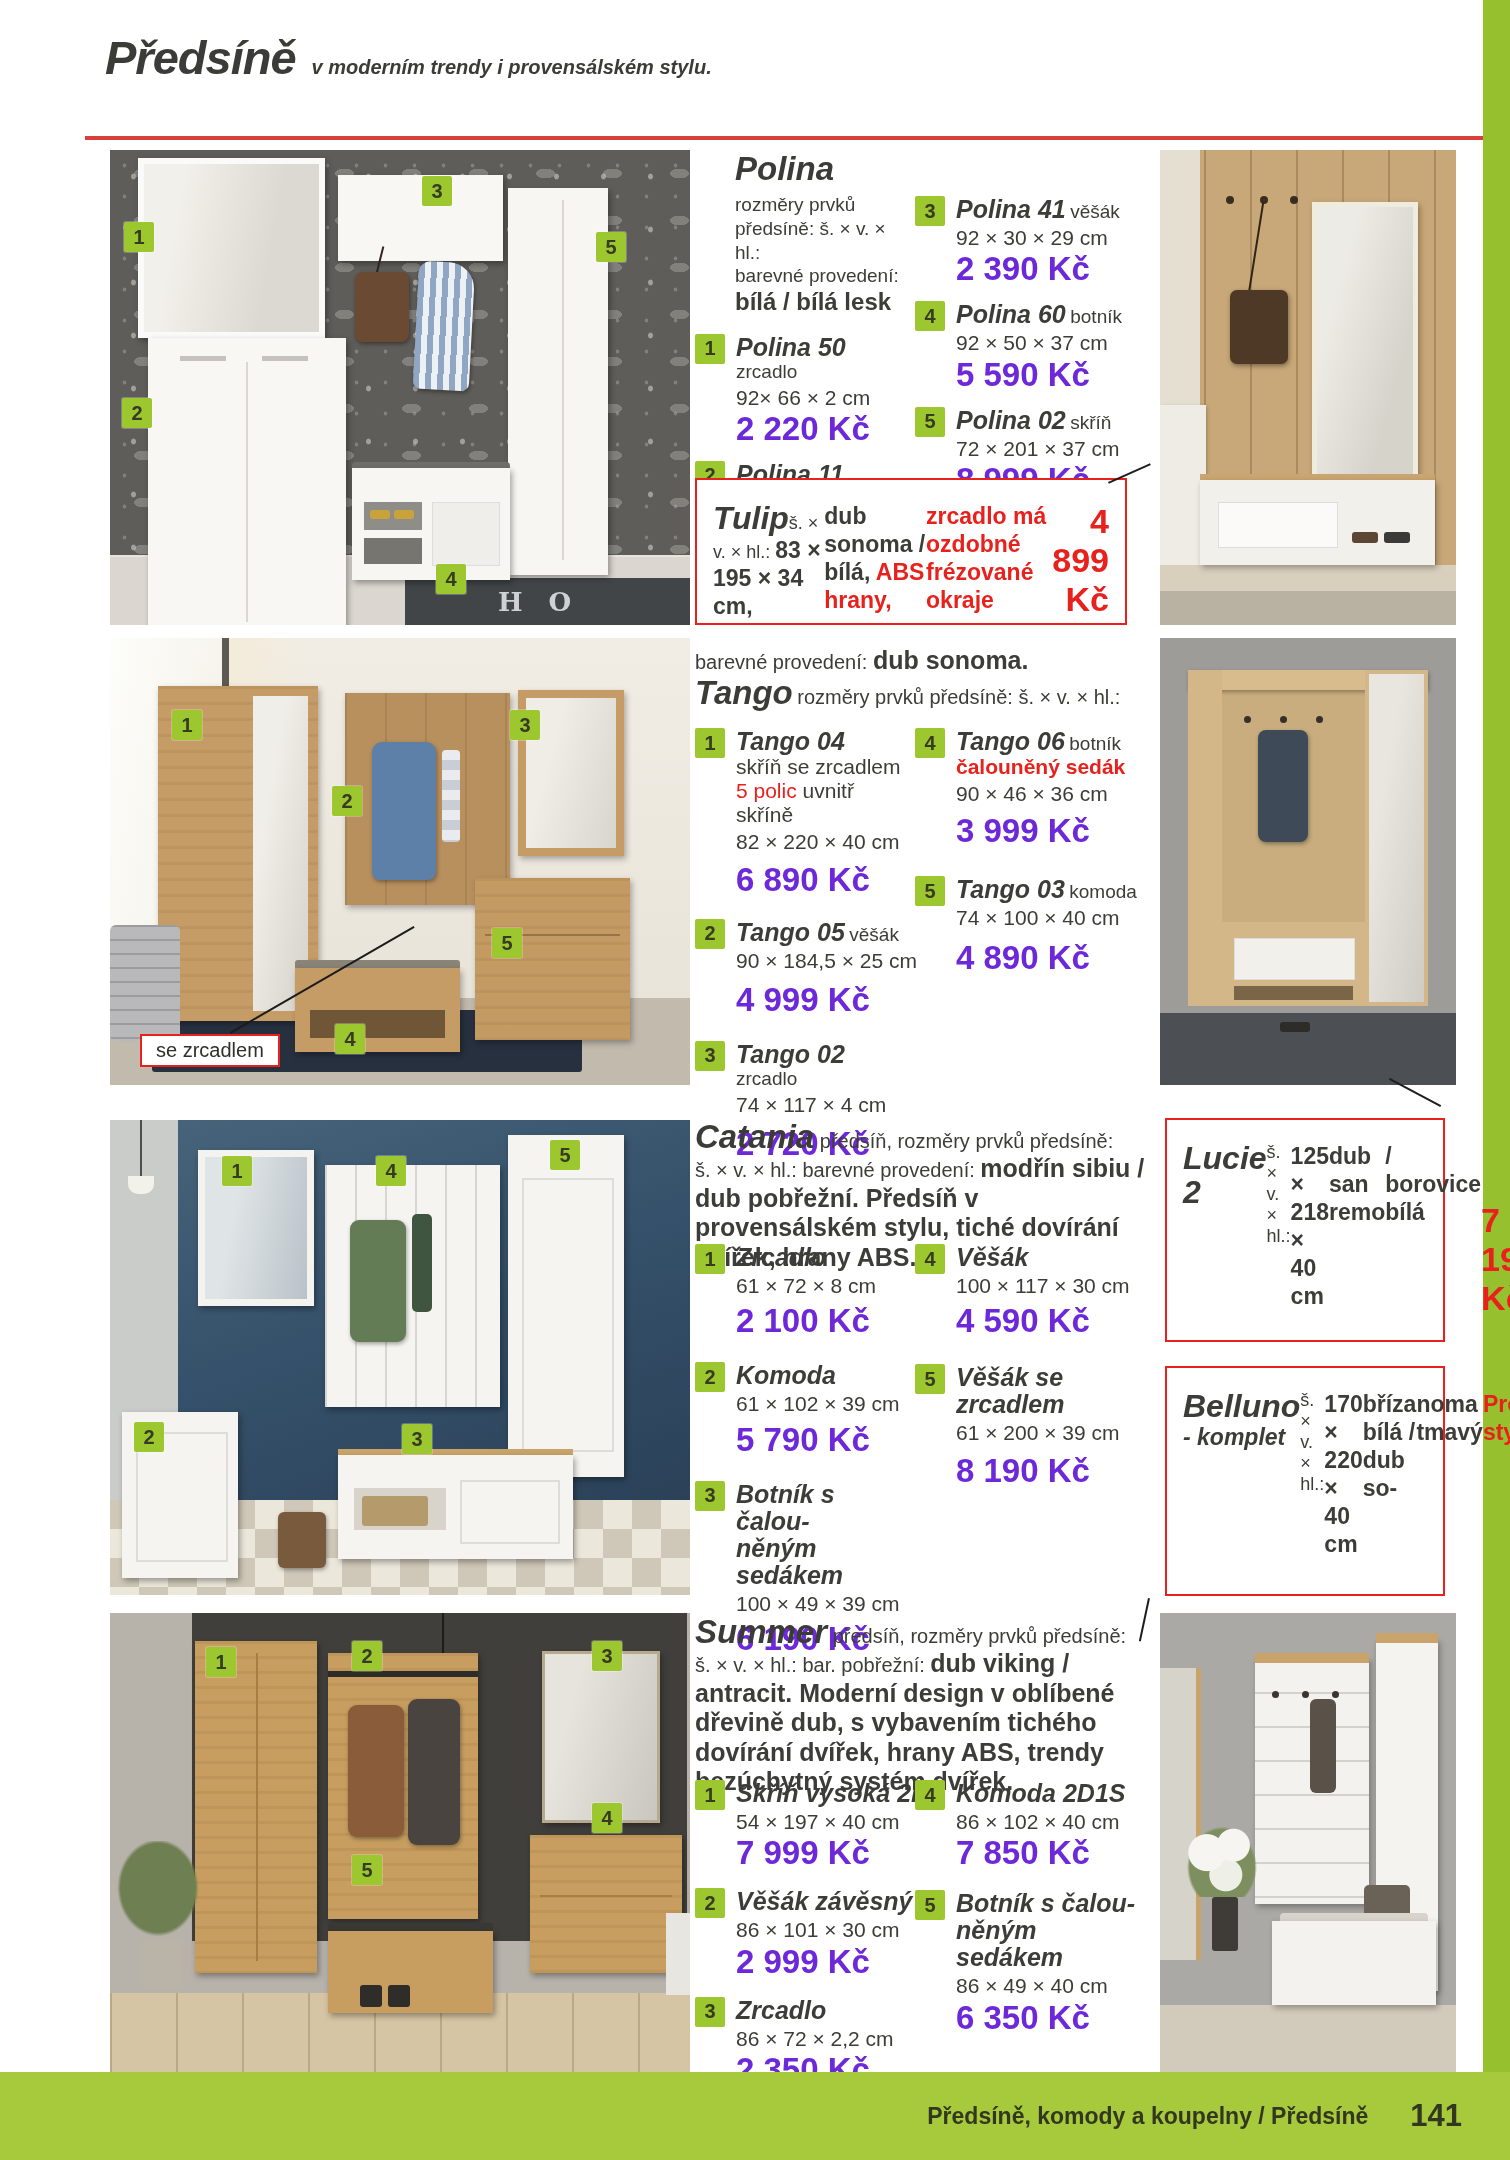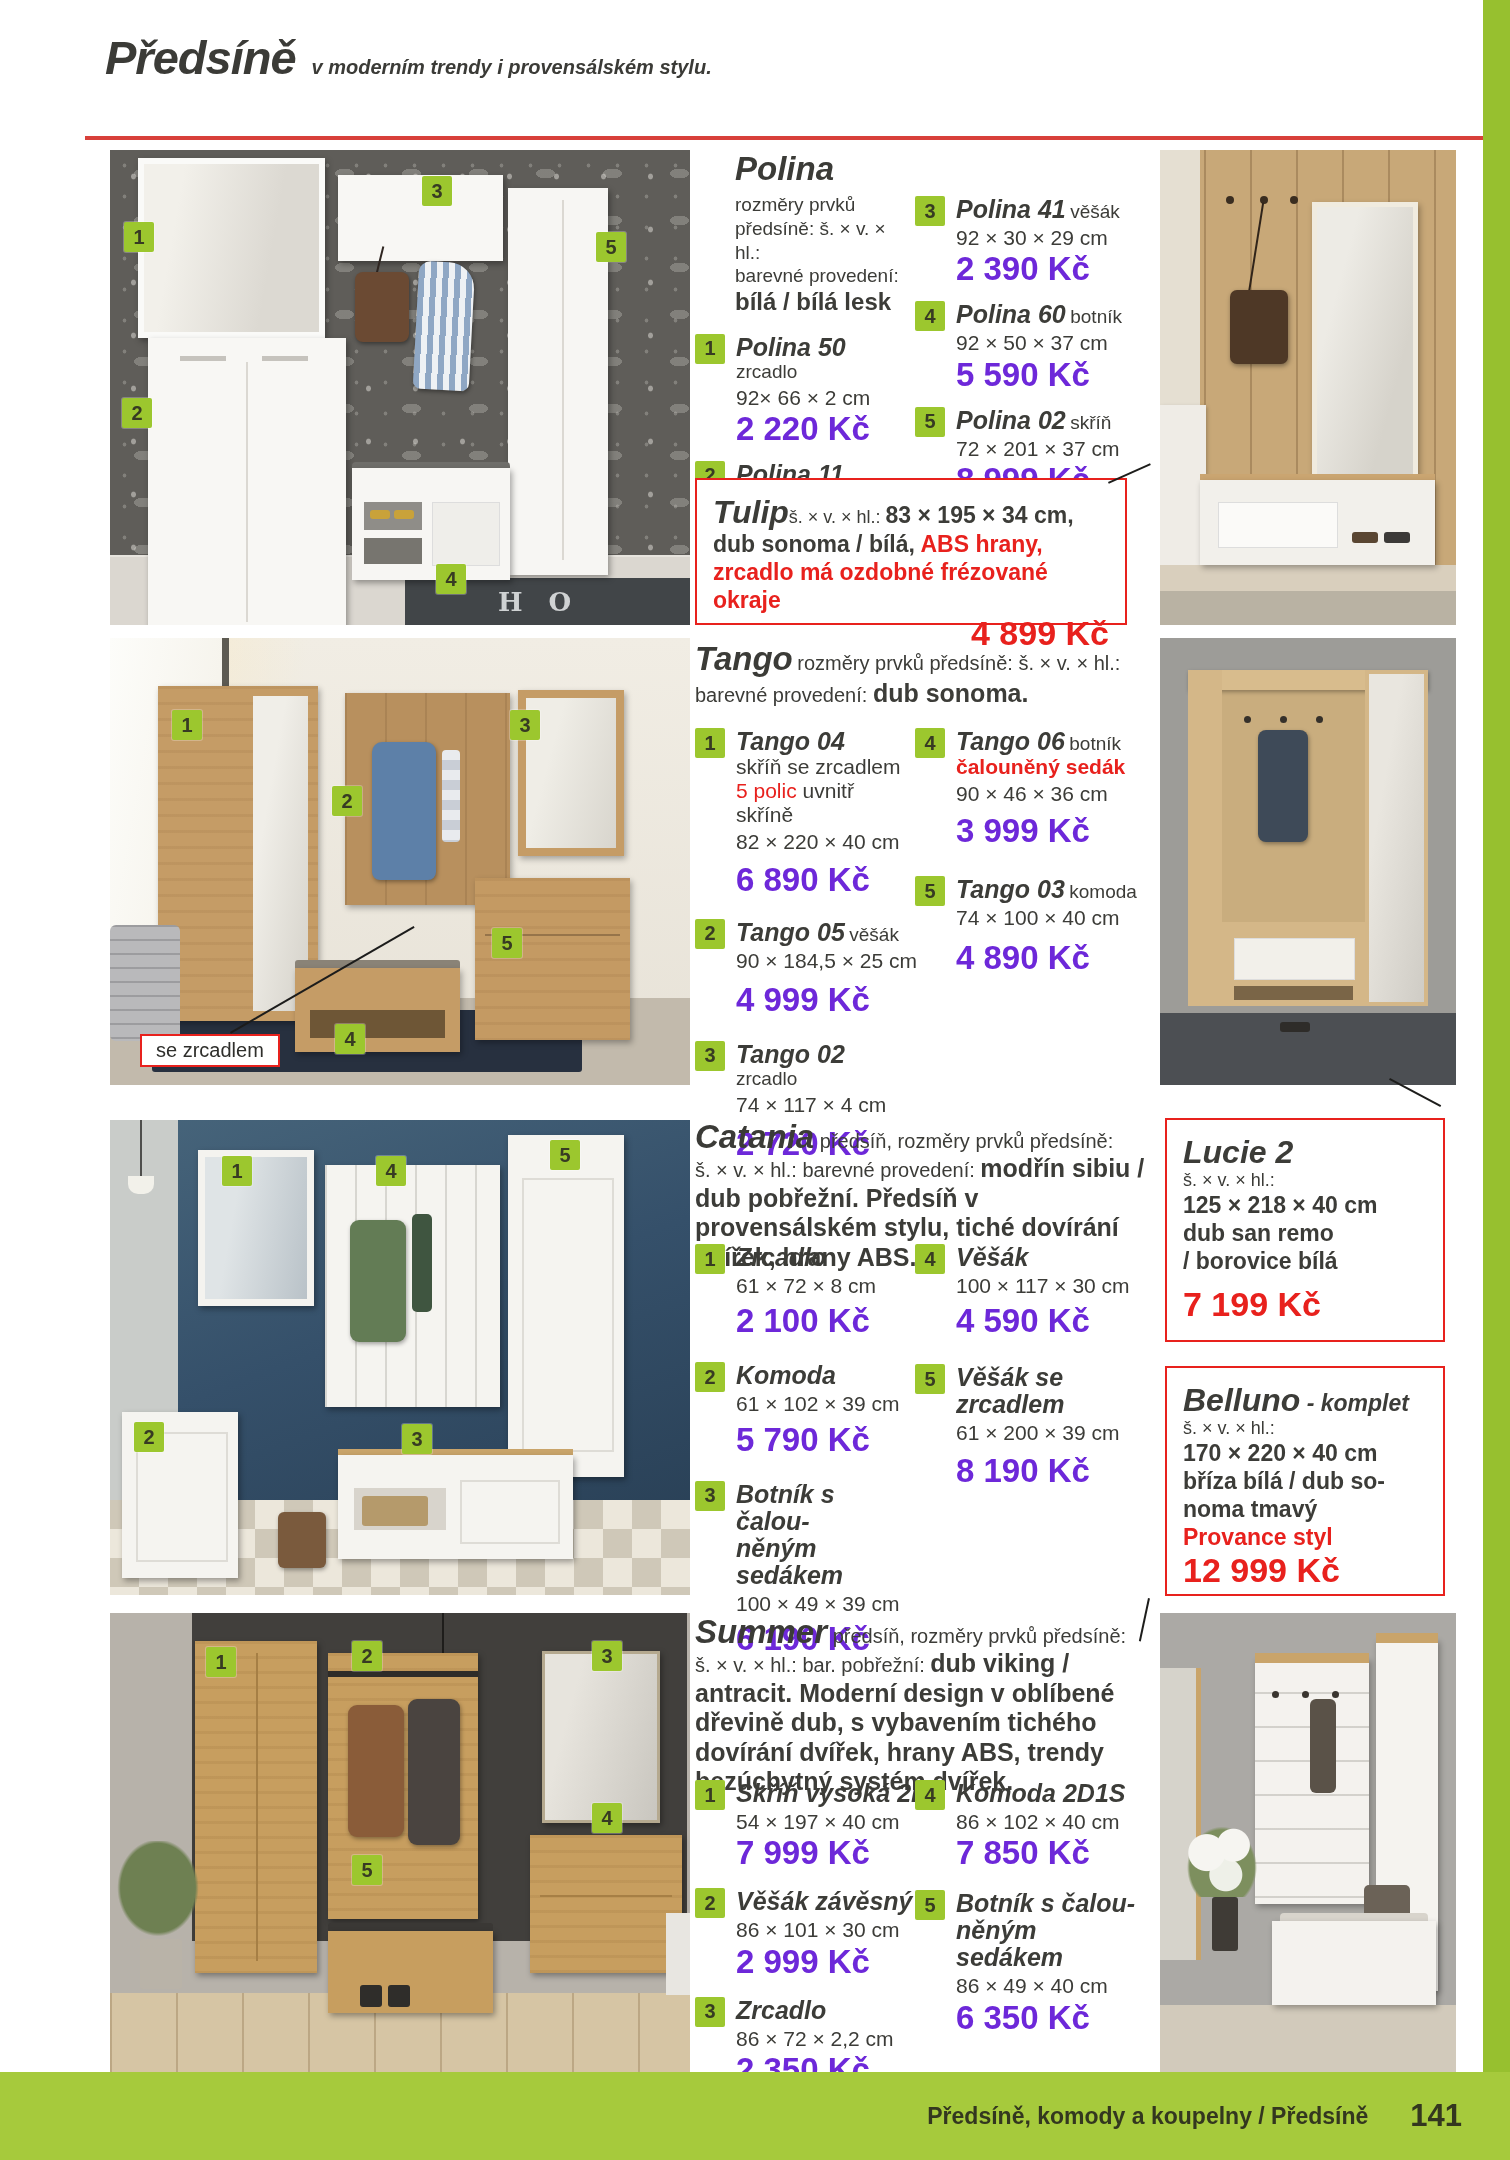--- a/index.html
+++ b/index.html
@@ -30,21 +30,21 @@
   .isub{font-size:21px;line-height:1.15;}
   .idims{font-size:21px;line-height:1.3;margin-top:1px;white-space:nowrap;}
   .iprice{font-size:33px;font-weight:bold;color:#6d28d9;line-height:1.12;}
   .red{color:#e8211d;}
   .hdr-rest{font-size:20px;font-weight:normal;font-style:normal;}
   .hdr-p{font-size:20px;line-height:1.3;margin:2px 0 0 0;}
   .hdr-bold{font-size:25px;font-weight:bold;line-height:1.18;}
 
   
   .infobox{position:absolute;background:#fff;border:2px solid #e8211d;box-sizing:border-box;
-           padding:16px 16px;display:flex;flex-direction:column;z-index:2;}
+           padding:22px 16px;display:flex;flex-direction:row;z-index:2;}
   .bx-title{font-size:32px;font-weight:bold;font-style:italic;line-height:1.05;}
   .bx-suffix{font-size:23px;font-weight:bold;font-style:italic;}
   .bx-small{font-size:18px;}
   .bx-line{font-size:23px;line-height:1.22;}
   .bx-bold{font-weight:bold;}
   .bx-price{font-size:34px;font-weight:bold;color:#e8211d;}
 
   
   .footer{position:absolute;left:0;top:2072px;width:1510px;height:88px;background:#a6ca3c;z-index:3;
           display:flex;align-items:center;justify-content:flex-end;gap:42px;box-sizing:border-box;padding-right:48px;}
@@ -351,26 +351,26 @@
     <div class="abs ta-line"></div>
     <div class="lbl" style="left:30px;top:396px;">se zrcadlem</div>
     <div class="pbadge" style="left:62px;top:72px;">1</div>
     <div class="pbadge" style="left:222px;top:148px;">2</div>
     <div class="pbadge" style="left:400px;top:72px;">3</div>
     <div class="pbadge" style="left:225px;top:386px;">4</div>
     <div class="pbadge" style="left:382px;top:290px;">5</div>
   </div>
 
   <div class="abs" style="left:695px;top:642px;width:462px;">
+    <div style="margin-top:4px;">
+      <span class="hdr-rest">barevné provedení: </span><span class="hdr-bold">dub sonoma.</span>
+    </div>
     <div>
       <span class="sec-title">Tango</span>
       <span class="hdr-rest">rozměry prvků předsíně: š. × v. × hl.:</span>
-    </div>
-    <div style="margin-top:4px;">
-      <span class="hdr-rest">barevné provedení: </span><span class="hdr-bold">dub sonoma.</span>
     </div>
   </div>
 
   <div class="col" style="left:695px;top:728px;">
     <div class="item">
       <span class="badge">1</span>
       <div>
         <div class="iname">Tango 04</div>
         <div class="isub">skříň se zrcadlem</div>
         <div class="isub"><span class="red">5 polic</span><span> uvnitř skříně</span></div>

